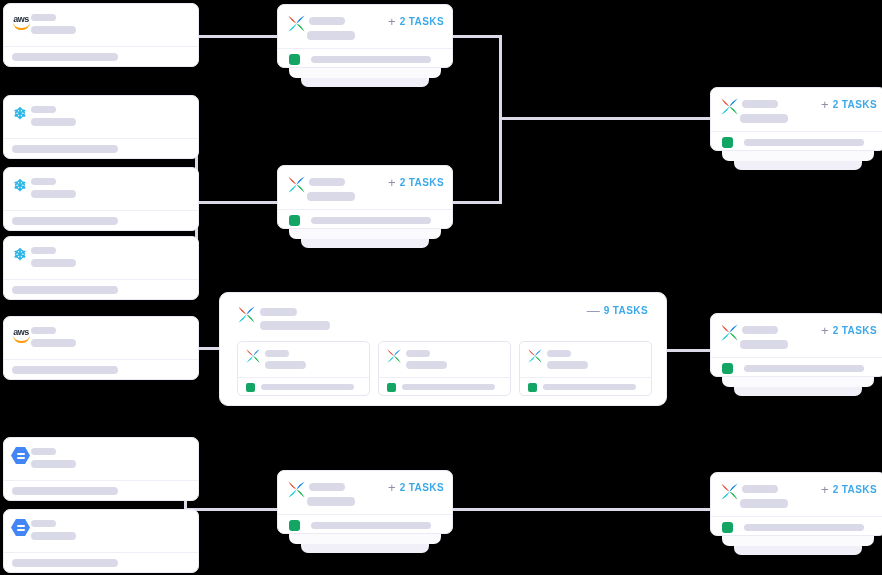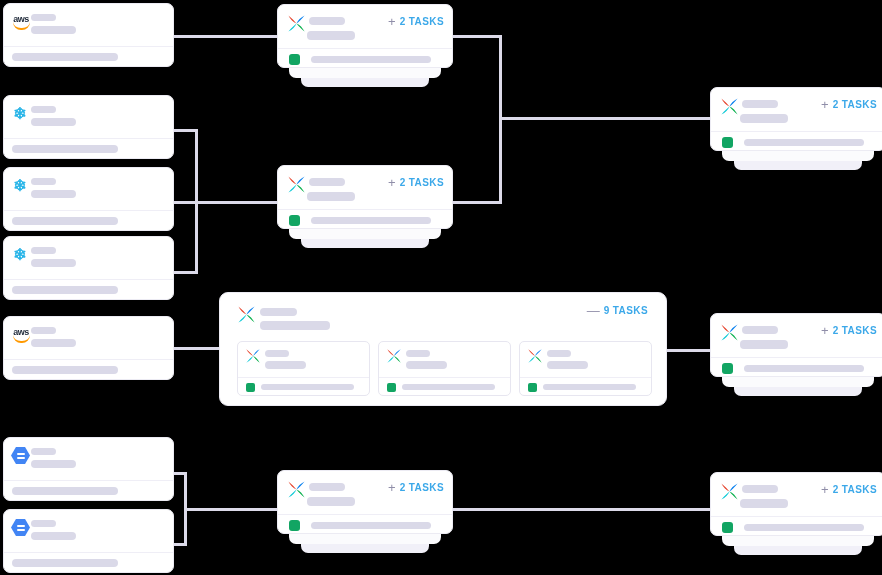--- a/index.html
+++ b/index.html
@@ -11,21 +11,21 @@
   
   .hline,.vline{position:absolute;background:#DCDAE9;z-index:0;}
   .hline{height:3px;}
   .vline{width:3px;}
 
   
   .card{
     position:absolute;background:#ffffff;border:1px solid #ECEBF3;
     border-radius:7px;box-sizing:border-box;z-index:2;
   }
-  .source-card{width:171px;height:64px;}
+  .source-card{width:196px;height:64px;}
   .task-card{width:176px;height:64px;}
   .expanded-card{width:448px;height:114px;border-radius:9px;}
   .sub-card{
     position:absolute;width:133px;height:55px;background:#fff;
     border:1px solid #E7E6F0;border-radius:5px;box-sizing:border-box;
   }
   .divider{position:absolute;left:0;right:0;height:1px;background:#EFEEF6;}
   .bar{position:absolute;background:#DAD9E8;border-radius:4px;}
   .status-square{position:absolute;width:11px;height:11px;border-radius:3px;background:#12A563;}
   .status-square.sm{width:9px;height:9px;border-radius:2px;}

